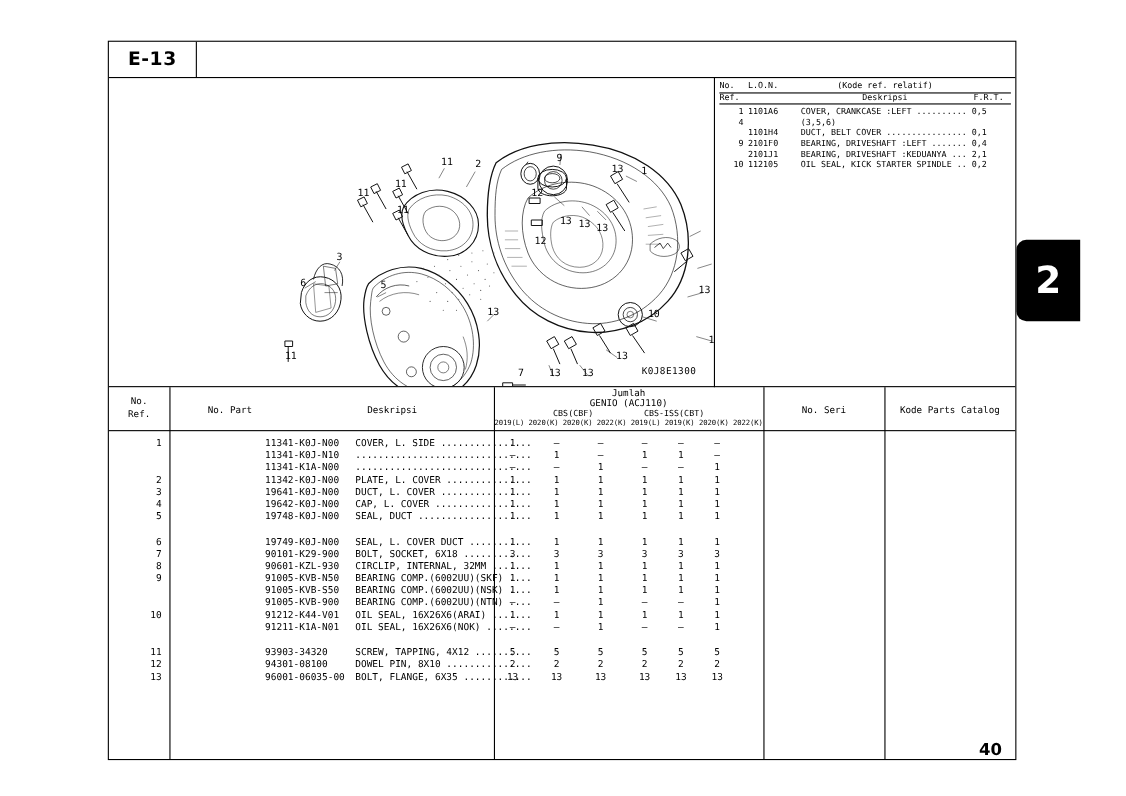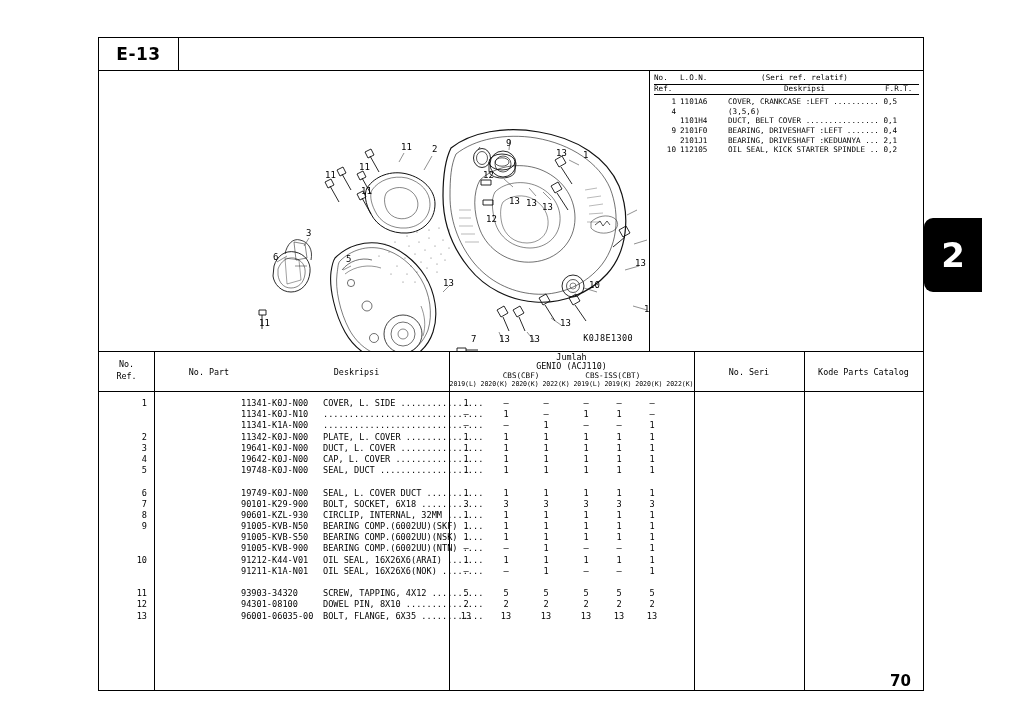--- a/index.html
+++ b/index.html
@@ -433,21 +433,21 @@
 
         <text x="145" y="320" class="fr-label" font-family="DejaVu Sans, sans-serif" font-weight="bold" font-size="11" fill="#000">FR.</text>
       </svg>
       <div class="drawcode">K0J8E1300</div>
     </div>
 
     <div class="reftable">
       <div class="hdr">
         <div class="c1">No.</div>
         <div class="c2">L.O.N.</div>
-        <div class="c3">(Seri ref. relatif)</div>
+        <div class="c3">(Kode ref. relatif)</div>
         <div class="c4"></div>
       </div>
       <div class="hdr hdr-r2" style="border-bottom:1px solid #000;">
         <div class="c1">Ref.</div>
         <div class="c2"></div>
         <div class="c3">Deskripsi</div>
         <div class="c4">F.R.T.</div>
       </div>
       <div id="ref-rows" style="margin-top:2px;">
           <div class="refrow"><span class="rno">1</span><span class="rpart">1101A6</span><span class="rdesc">COVER, CRANKCASE :LEFT .......... 0,5</span></div>
@@ -506,14 +506,14 @@
         <div class="prow"><span class="p-no">12</span><span class="p-partw">94301-08100</span><span class="p-desc">DOWEL PIN, 8X10 ...............</span><span class="p-q" style="left: 360px;">2</span><span class="p-q" style="left: 400px;">2</span><span class="p-q" style="left: 440px;">2</span><span class="p-q" style="left: 480px;">2</span><span class="p-q" style="left: 513px;">2</span><span class="p-q" style="left: 546px;">2</span></div>
         <div class="prow"><span class="p-no">13</span><span class="p-partw">96001-06035-00</span><span class="p-desc">BOLT, FLANGE, 6X35 ............</span><span class="p-q" style="left: 360px;">13</span><span class="p-q" style="left: 400px;">13</span><span class="p-q" style="left: 440px;">13</span><span class="p-q" style="left: 480px;">13</span><span class="p-q" style="left: 513px;">13</span><span class="p-q" style="left: 546px;">13</span></div>
       </div>
 
   </div>
 
   <div class="tab">
     <span>2</span>
   </div>
 
-  <div class="pagenum">70</div>
+  <div class="pagenum">40</div>
 </div>
 
 </body></html>

